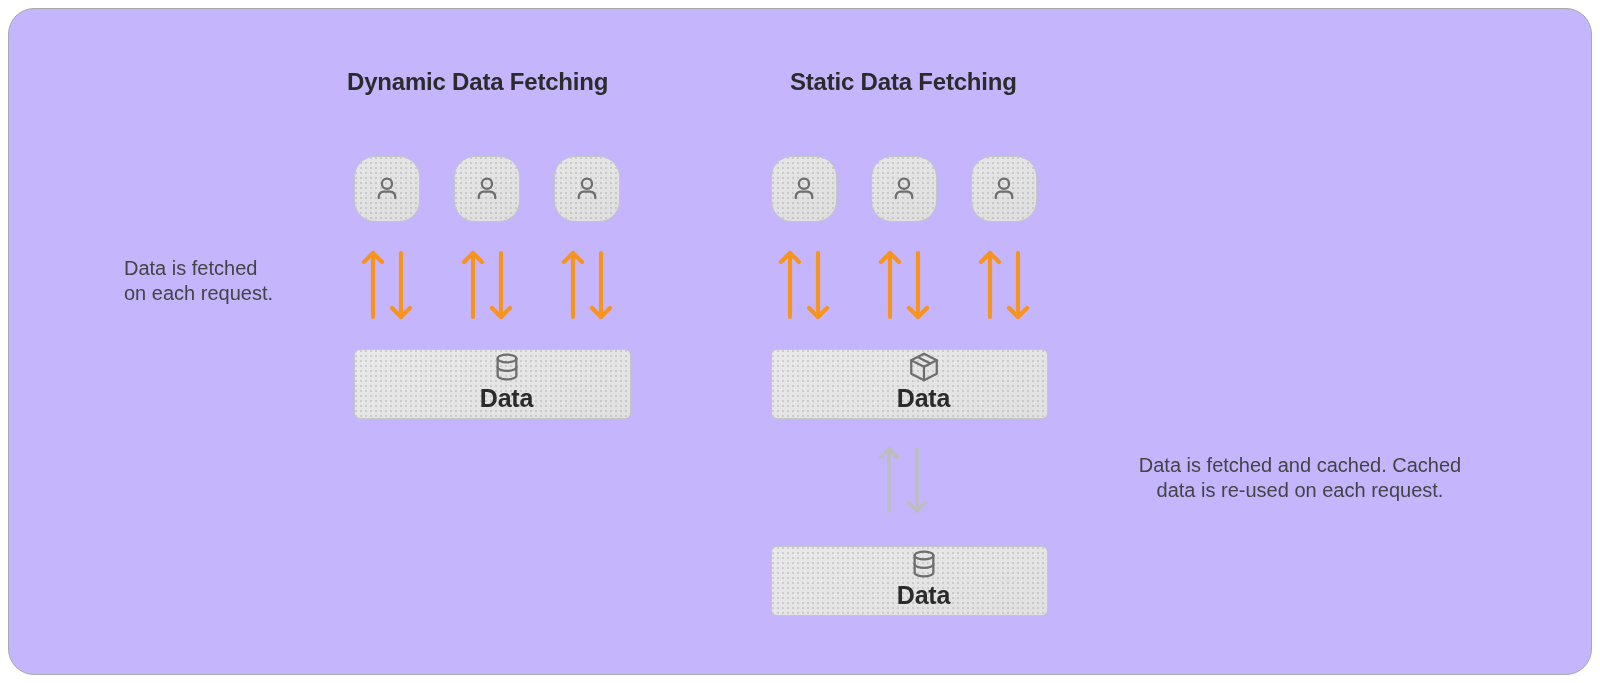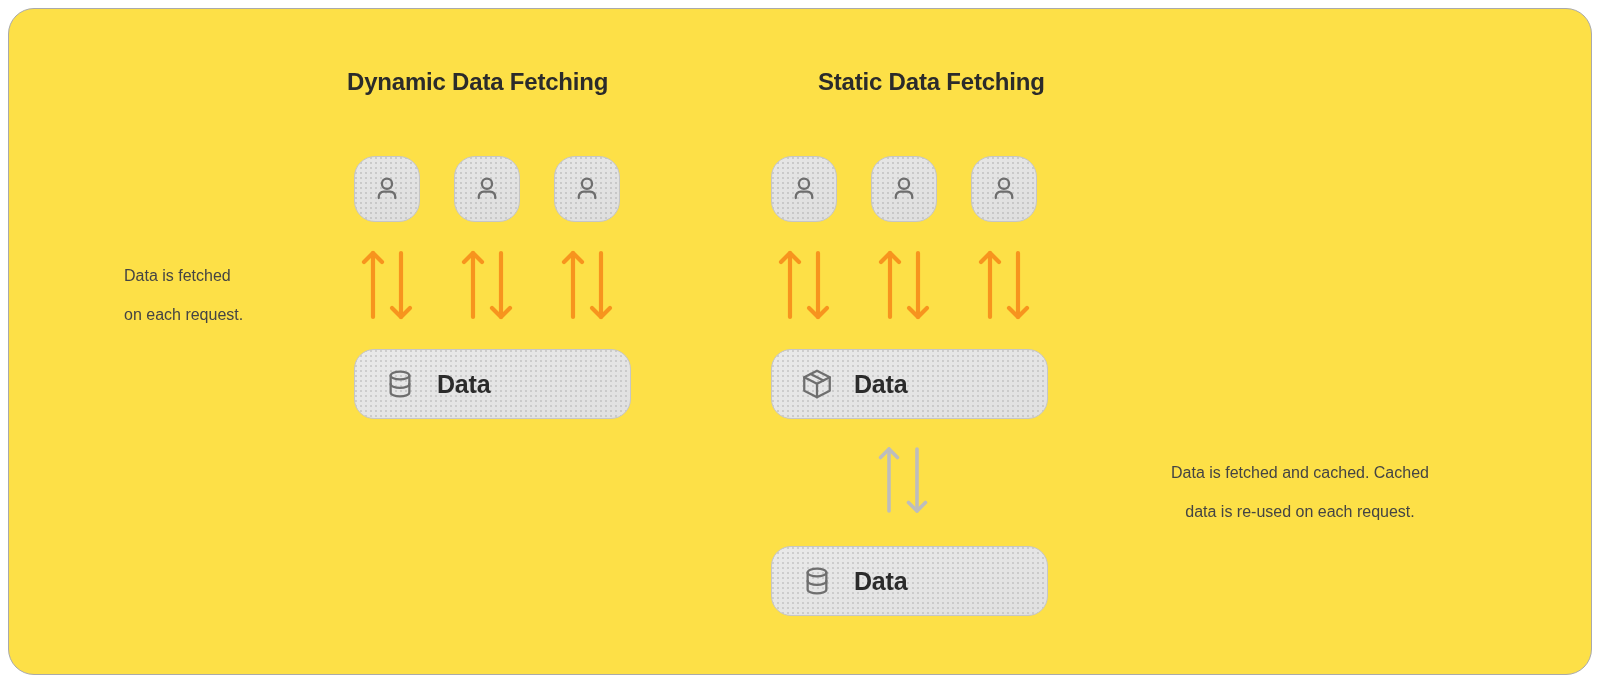--- a/index.html
+++ b/index.html
@@ -22,37 +22,37 @@
     box-sizing: border-box;
   }
 
   .frame {
     position: absolute;
     left: 8px;
     top: 8px;
     width: 1584px;
     height: 667px;
     box-sizing: border-box;
-    background: #fde047;
+    background: #c4b5fd;
     border: 1px solid #aaaaaa;
     border-radius: 26px;
     overflow: hidden;
   }
 
   
   .col-title {
     position: absolute;
     font-size: 24px;
     font-weight: bold;
     color: #2b2b2b;
     letter-spacing: -0.2px;
     white-space: nowrap;
   }
   #title-dynamic { left: 338px; top: 59px; }
-  #title-static  { left: 781px; top: 59px; margin-left: 28px; }
+  #title-static  { left: 781px; top: 59px; }
 
   
   .avatar {
     position: absolute;
     width: 66px;
     height: 66px;
     box-sizing: border-box;
     border: 1px solid #c6c6c6;
     border-radius: 21px;
     background:
@@ -71,42 +71,42 @@
     height: 80px;
   }
   .arrow-pair svg { display: block; }
 
   
   .store {
     position: absolute;
     height: 70px;
     box-sizing: border-box;
     border: 1px solid #c6c6c6;
-    border-radius: 20px;
+    border-radius: 6px;
     background:
       radial-gradient(circle at 1px 1px, rgba(178,178,178,0.5) 0.8px, rgba(0,0,0,0) 1px) 0 0 / 5px 5px,
       linear-gradient(165deg, #e9e9e9 0%, #e4e4e4 60%, #e0e0e0 100%);
     display: flex;
     align-items: center;
     padding-left: 28px;
-    gap: 20px;
+    flex-direction: column;
   }
   .store .store-icon { display: flex; align-items: center; }
   .store .store-label {
     font-size: 25px;
     font-weight: bold;
     color: #2b2b2b;
     letter-spacing: -0.2px;
   }
 
   
   .caption {
     position: absolute;
-    font-size: 16px;
-    line-height: 39px;
+    font-size: 20px;
+    line-height: 25px;
     color: #444444;
     white-space: pre-line;
   }
   #caption-left  { left: 115px; top: 247px; width: 250px; }
   #caption-right { left: 1081px; top: 444px; width: 420px; text-align: center; }
 </style>
 </head>
 <body>
 
 <div id="canvas">

